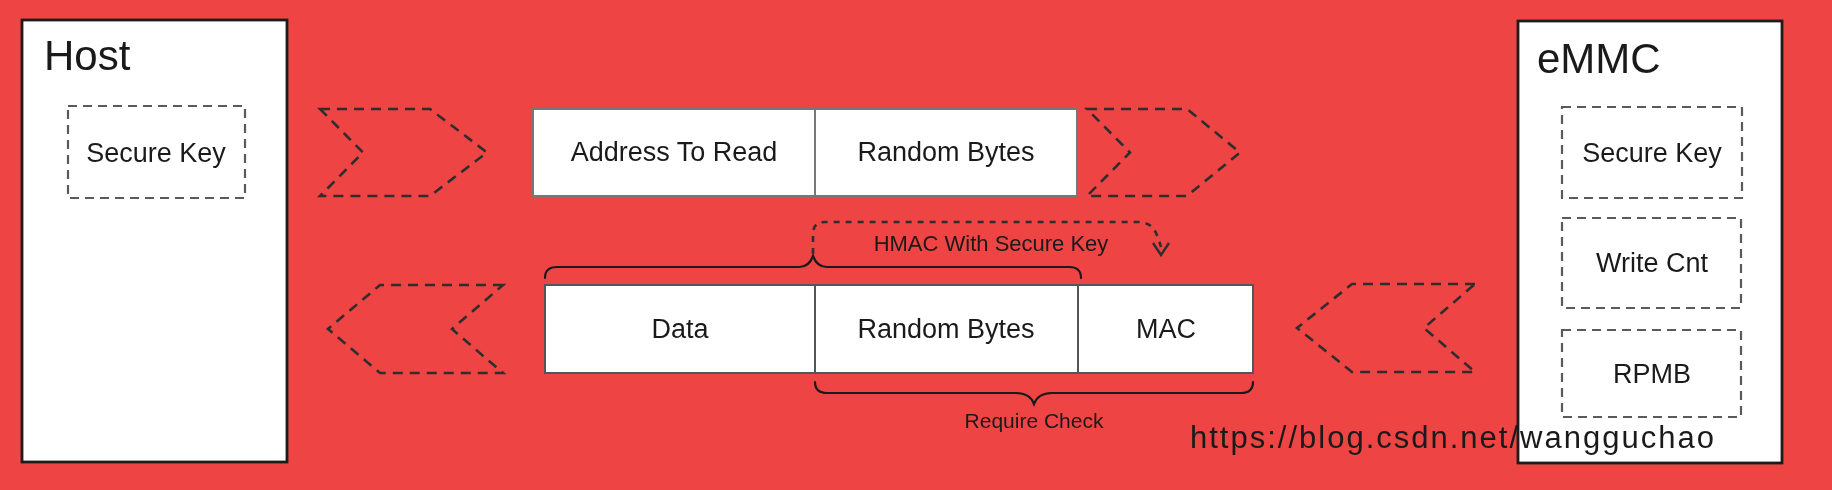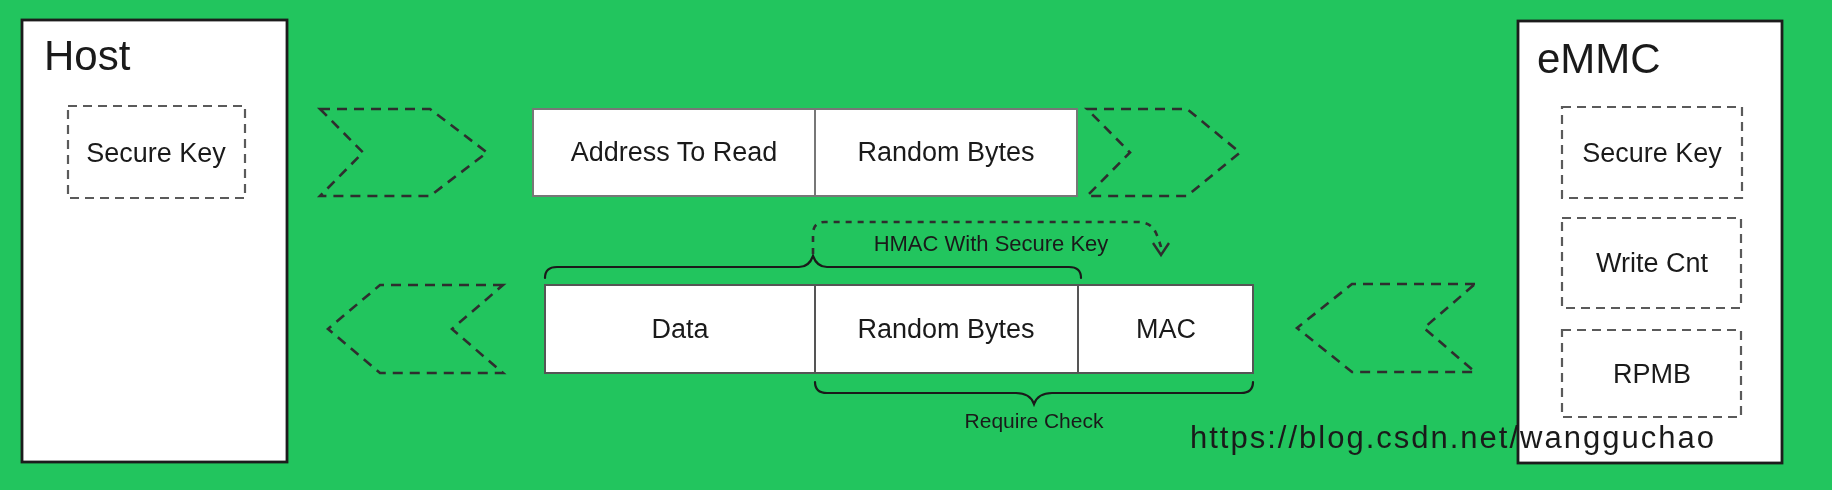--- a/index.html
+++ b/index.html
@@ -1,16 +1,16 @@
 <!DOCTYPE html>
 <html><head>
 <meta charset="utf-8">
 <style>
   html,body{margin:0;padding:0;background:#ffffff;}
-  .stage{width:1832px;height:490px;position:relative;background:#22c55e;}
+  .stage{width:1832px;height:490px;position:relative;background:#ef4444;}
   svg{display:block;}
   svg text{
     font-family:"Liberation Sans", sans-serif;
     fill:#1a1a1a;
   }
   .title-text{font-size:42px;font-weight:500;}
   .field-text{font-size:27px;}
   .note-text{font-size:22px;}
   .note-text-sm{font-size:21px;}
   .watermark-text{font-size:31px;letter-spacing:2px;}

